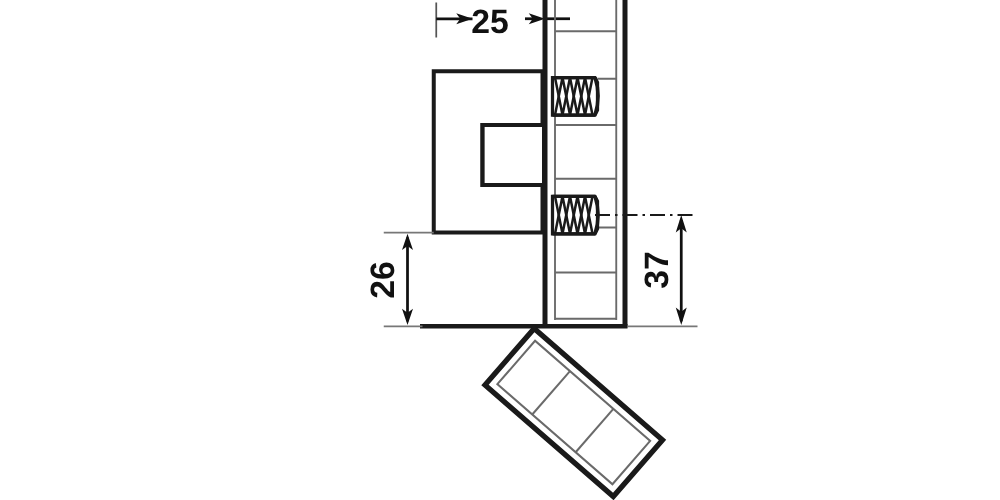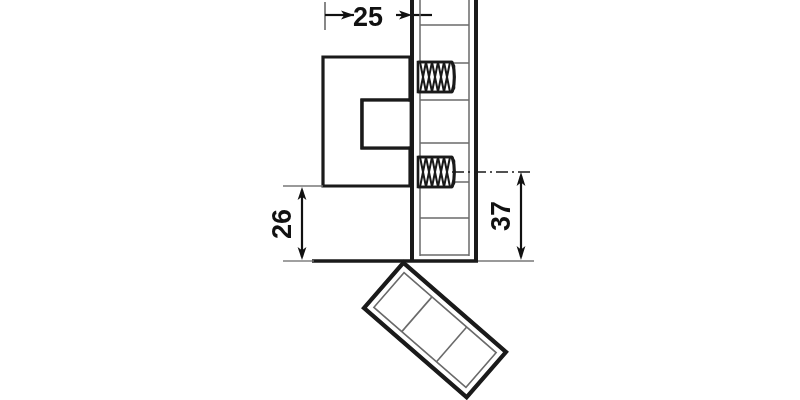--- a/index.html
+++ b/index.html
@@ -1,18 +1,18 @@
 <!DOCTYPE html>
 <html><head>
 <meta charset="utf-8">
 <style>
   html,body{margin:0;padding:0;background:#ffffff;}
   body{width:800px;height:400px;overflow:hidden;
        font-family:"Liberation Sans",sans-serif;}
-  #stage{position:relative;width:733px;height:400px;background:#fff;}
+  #stage{position:relative;width:733px;height:400px;background:#fff;padding-left:24px;}
   svg{display:block;}
   .dimtext{font-family:"Liberation Sans",sans-serif;font-weight:bold;
            font-size:27px;fill:#111111;}
 </style>
 </head>
 <body>
 
 <div id="stage">
 
 <svg width="800" height="400" viewBox="0 0 800 400" shape-rendering="geometricPrecision">

